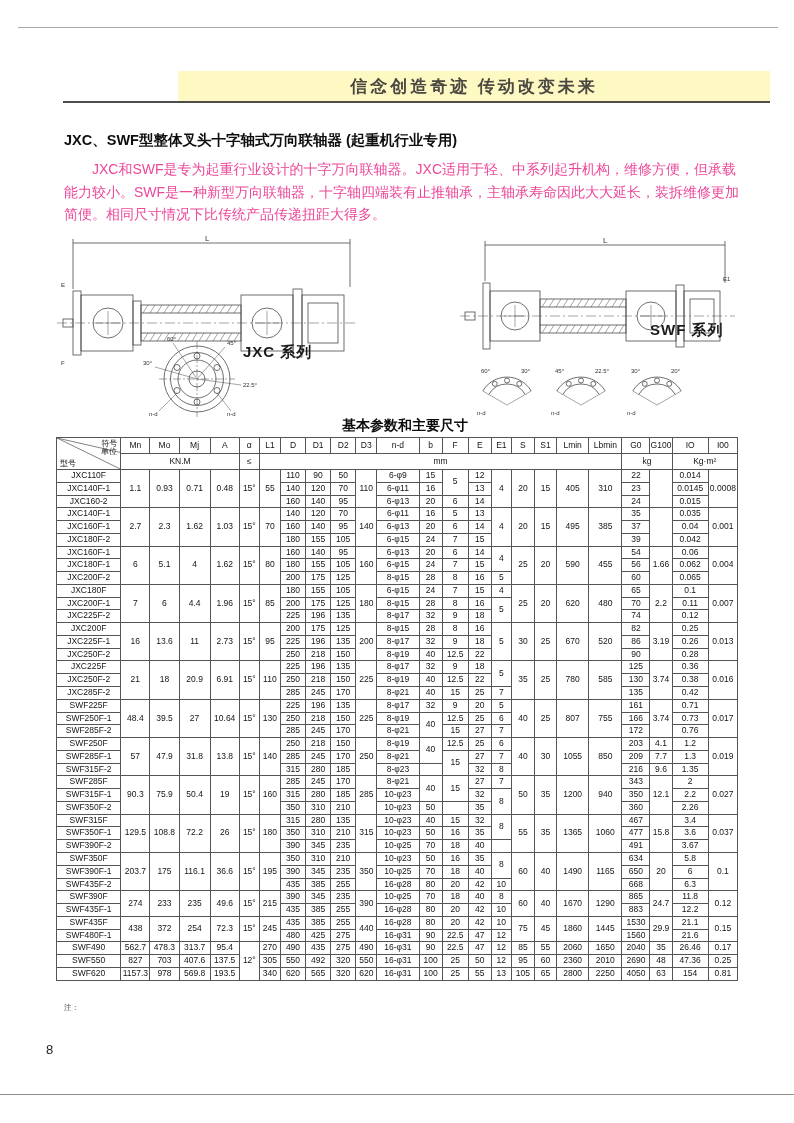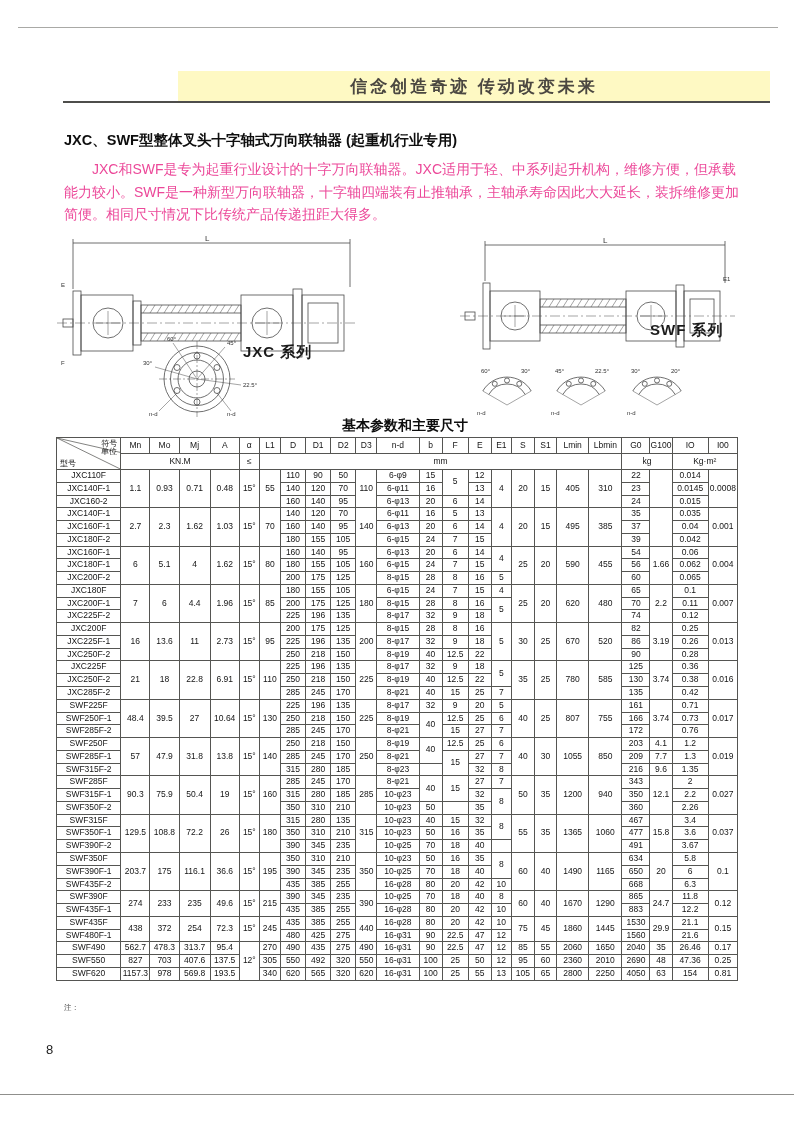--- a/index.html
+++ b/index.html
@@ -511,21 +511,21 @@
           <td>40</td>
           <td>12.5</td>
           <td>22</td>
           <td>90</td>
           <td>0.28</td>
         </tr>
         <tr class="gs">
           <td>JXC225F</td>
           <td rowspan="3">21</td>
           <td rowspan="3">18</td>
-          <td rowspan="3">22.8</td>
+          <td rowspan="3">20.9</td>
           <td rowspan="3">6.91</td>
           <td rowspan="3">15°</td>
           <td rowspan="3">110</td>
           <td>225</td>
           <td>196</td>
           <td>135</td>
           <td rowspan="3">225</td>
           <td>8-φ17</td>
           <td>32</td>
           <td>9</td>

